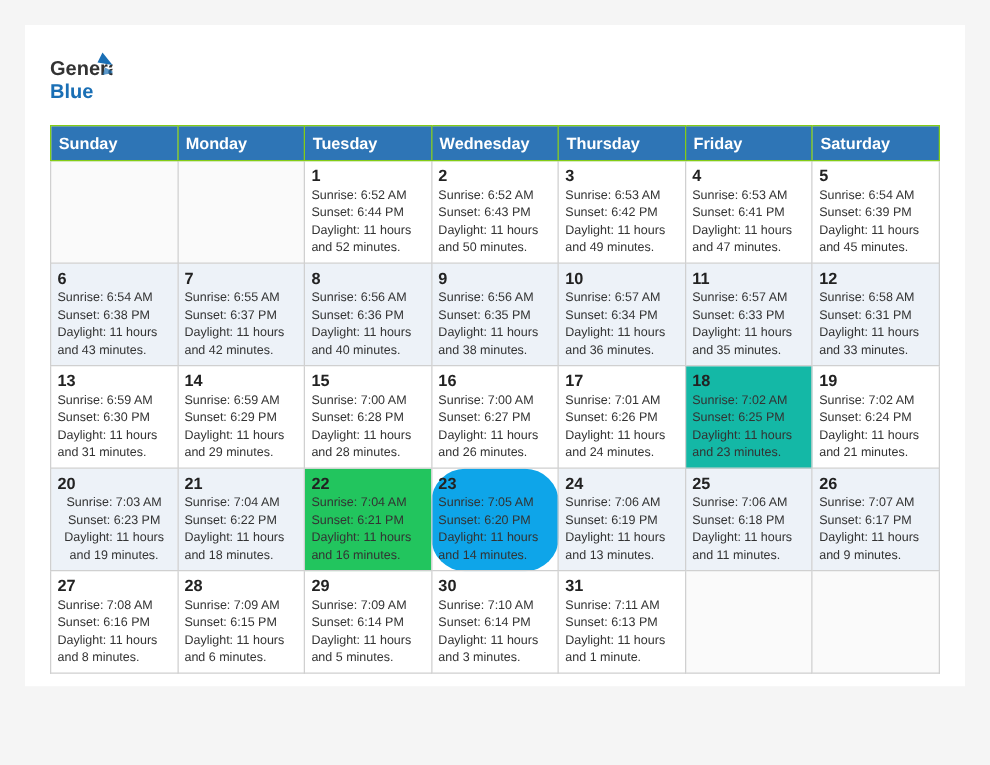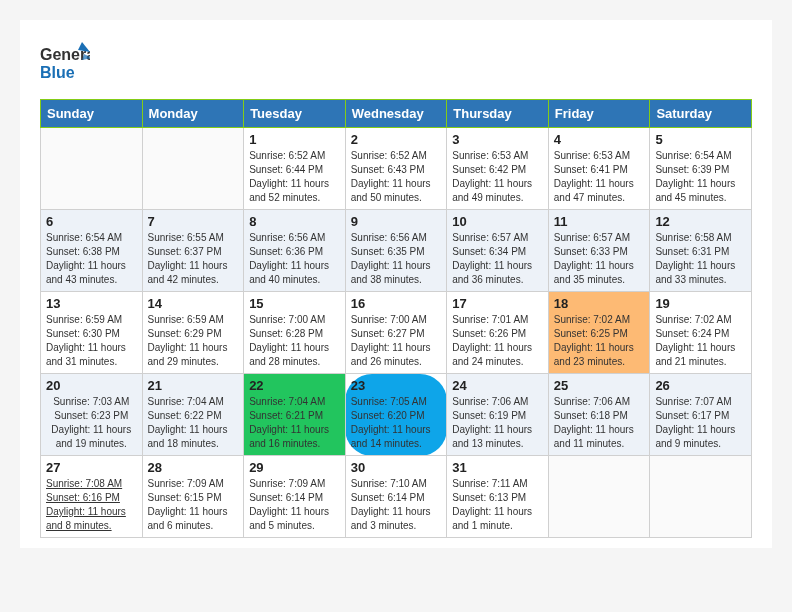--- a/index.html
+++ b/index.html
@@ -226,21 +226,21 @@
             <div class="day-info" style="white-space: pre-line;">Sunrise: 7:00 AM
 Sunset: 6:27 PM
 Daylight: 11 hours and 26 minutes.</div>
           </td>
           <td style="background: white;">
             <span class="day-num">17</span>
             <div class="day-info" style="white-space: pre-line;">Sunrise: 7:01 AM
 Sunset: 6:26 PM
 Daylight: 11 hours and 24 minutes.</div>
           </td>
-          <td style="background: #fdba74; margin-left: 28px;">
+          <td style="background: #14b8a6; margin-left: 28px;">
             <span class="day-num">18</span>
             <div class="day-info" style="white-space: pre-line;">Sunrise: 7:02 AM
 Sunset: 6:25 PM
 Daylight: 11 hours and 23 minutes.</div>
           </td>
           <td style="background: white;">
             <span class="day-num">19</span>
             <div class="day-info" style="white-space: pre-line;">Sunrise: 7:02 AM
 Sunset: 6:24 PM
 Daylight: 11 hours and 21 minutes.</div>
@@ -286,21 +286,21 @@
           <td style="background: rgb(237, 242, 248);">
             <span class="day-num">26</span>
             <div class="day-info" style="white-space: pre-line;">Sunrise: 7:07 AM
 Sunset: 6:17 PM
 Daylight: 11 hours and 9 minutes.</div>
           </td>
         </tr>
         <tr>
           <td style="background: white;">
             <span class="day-num">27</span>
-            <div class="day-info" style="white-space: pre-line; text-decoration: underline;">Sunrise: 7:08 AM
+            <div class="day-info" style="white-space: pre-line;">Sunrise: 7:08 AM
 Sunset: 6:16 PM
 Daylight: 11 hours and 8 minutes.</div>
           </td>
           <td style="background: white;">
             <span class="day-num">28</span>
             <div class="day-info" style="white-space: pre-line;">Sunrise: 7:09 AM
 Sunset: 6:15 PM
 Daylight: 11 hours and 6 minutes.</div>
           </td>
           <td style="background: white;">

